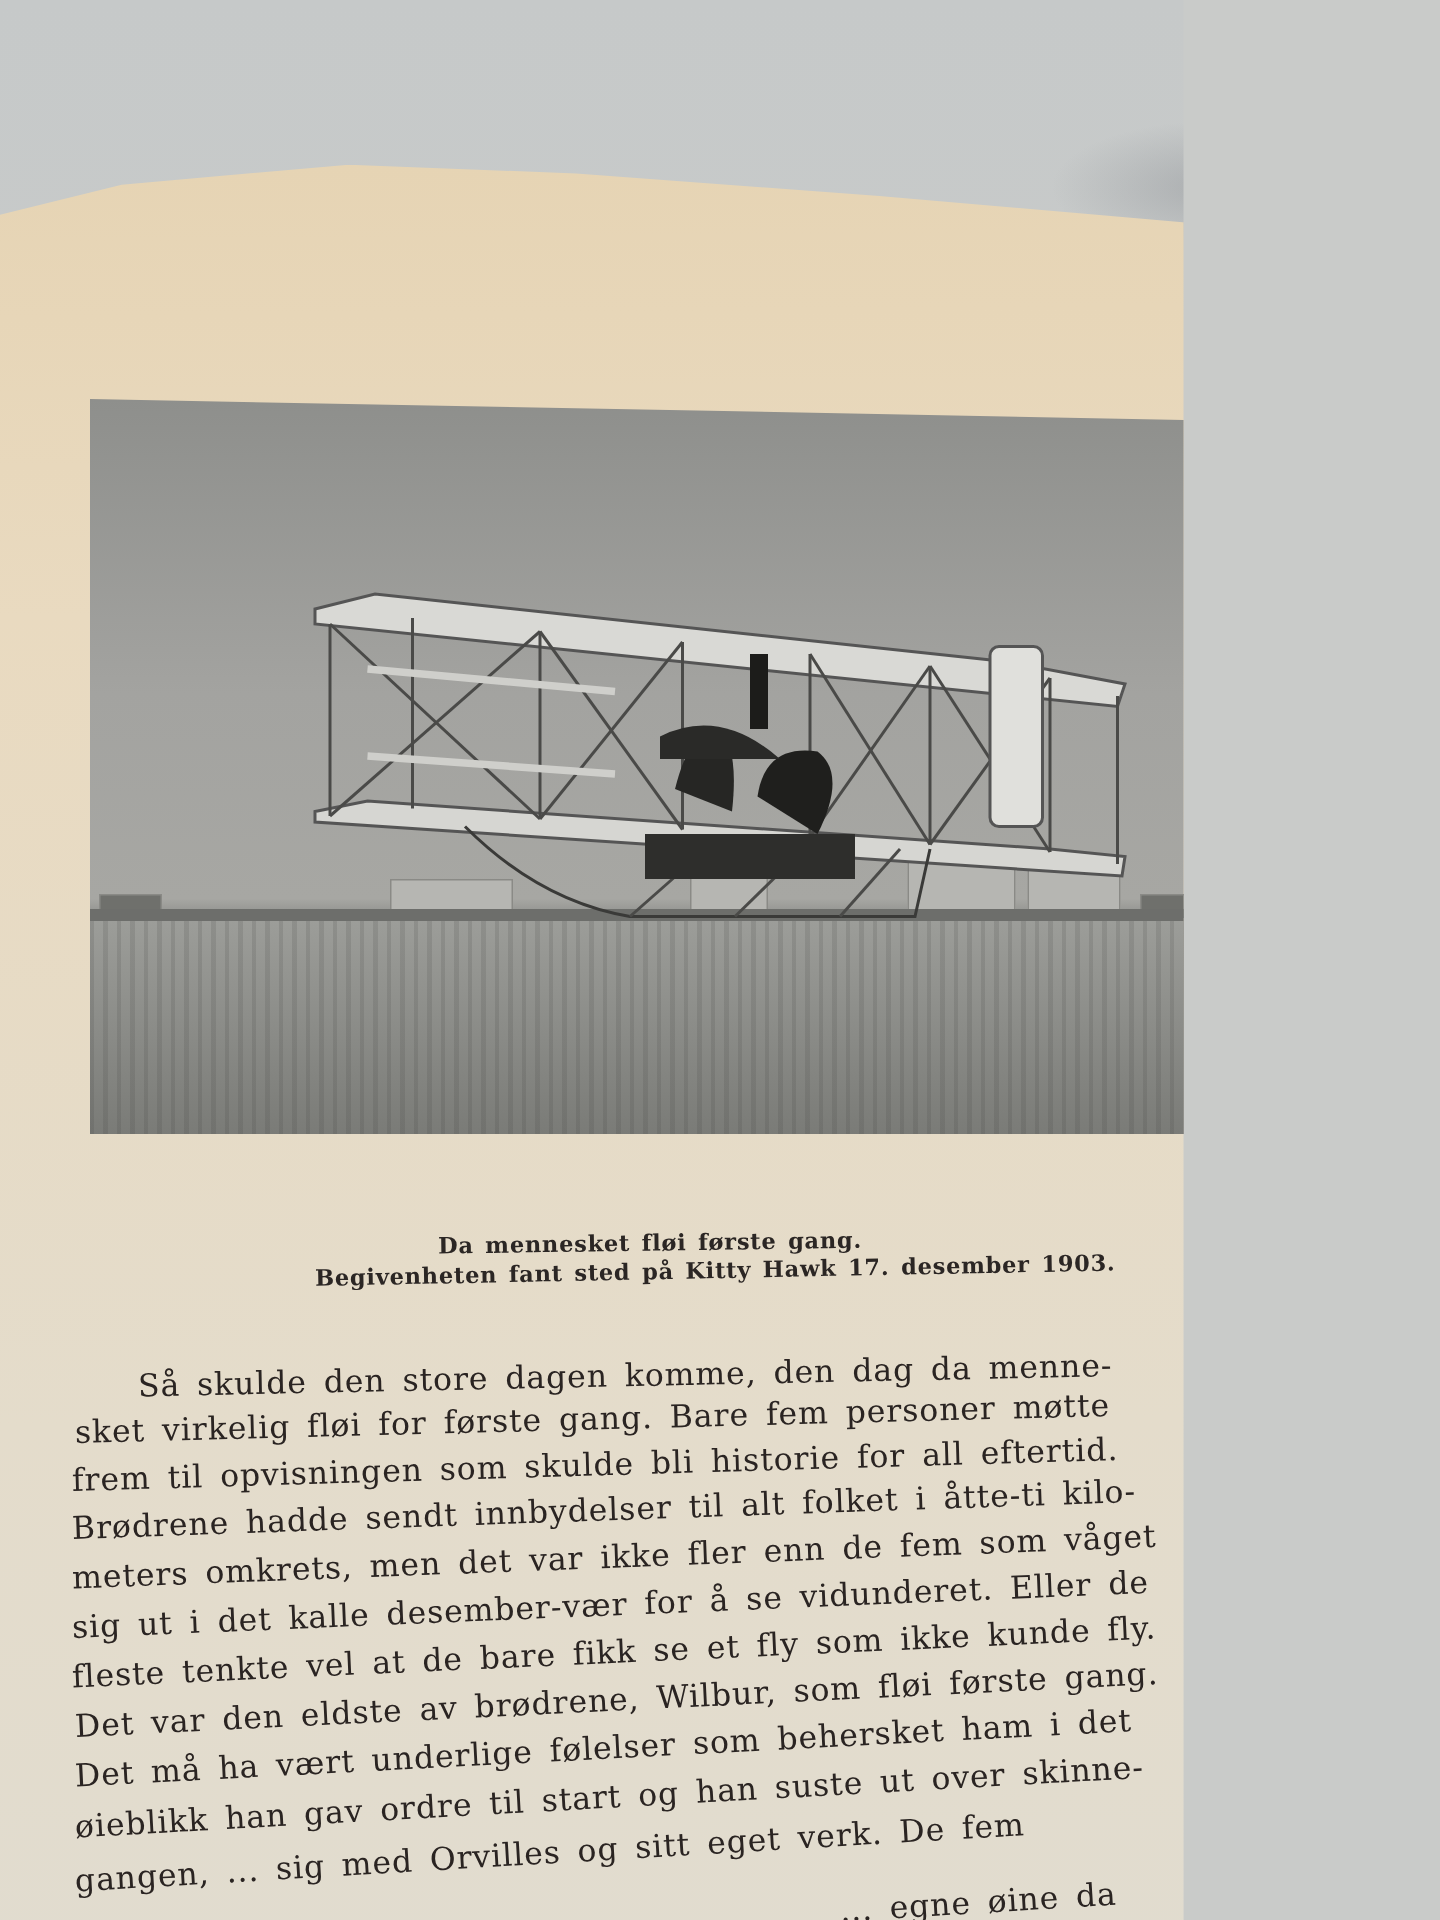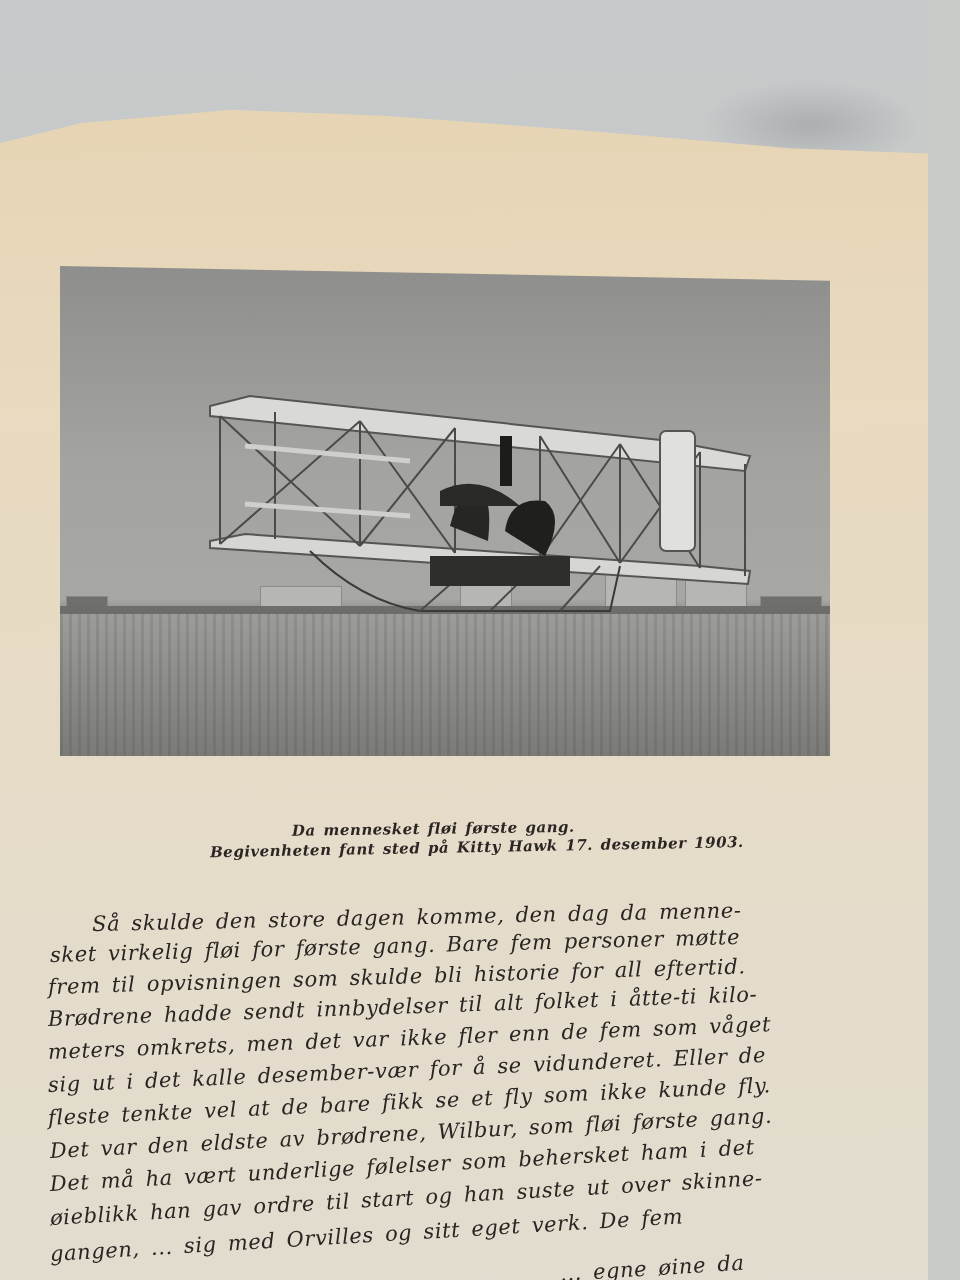--- a/index.html
+++ b/index.html
@@ -5,25 +5,24 @@
     html, body {
       margin: 0;
       padding: 0;
       width: 960px;
       height: 1280px;
       overflow: hidden;
       background: #c9cbc9;
     }
     .scene {
       position: relative;
-      width: 928px;
+      width: 789px;
       height: 1280px;
       overflow: hidden;
       background: linear-gradient(180deg, #c6c9c9 0%, #cfd0cd 100%);
-      font-style: italic;
     }
     .backdrop-shadow {
       position: absolute;
       left: 700px; top: 80px;
       width: 220px; height: 90px;
       background: radial-gradient(ellipse at center, rgba(120,124,130,0.35) 0%, rgba(120,124,130,0) 70%);
     }
     .page {
       position: absolute;
       left: -20px; top: 112px;

